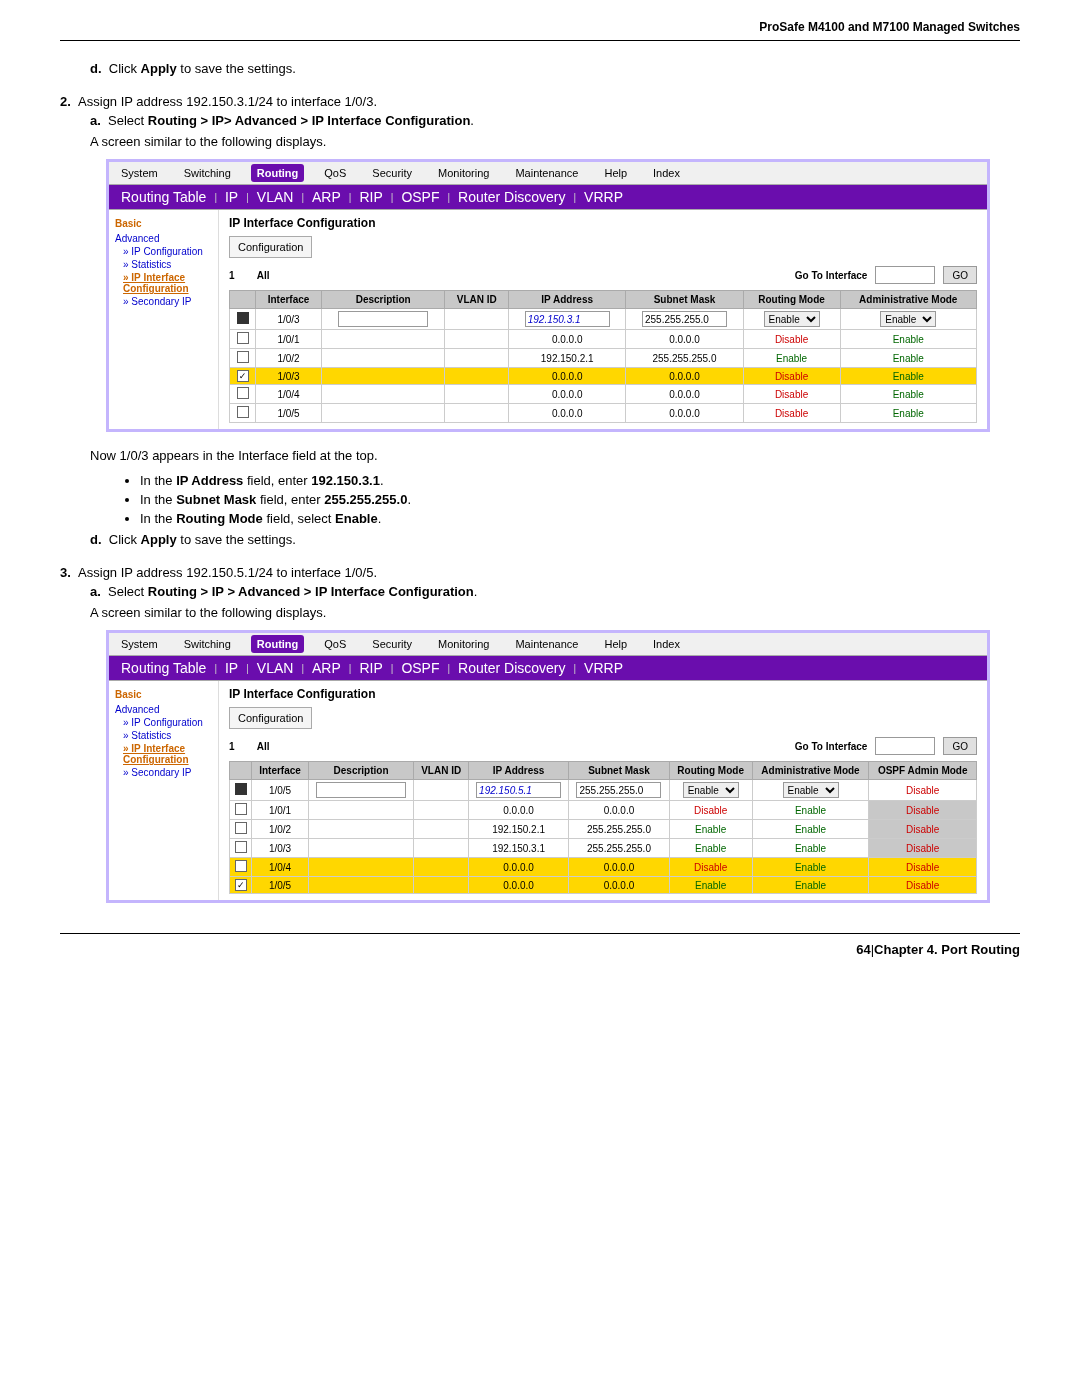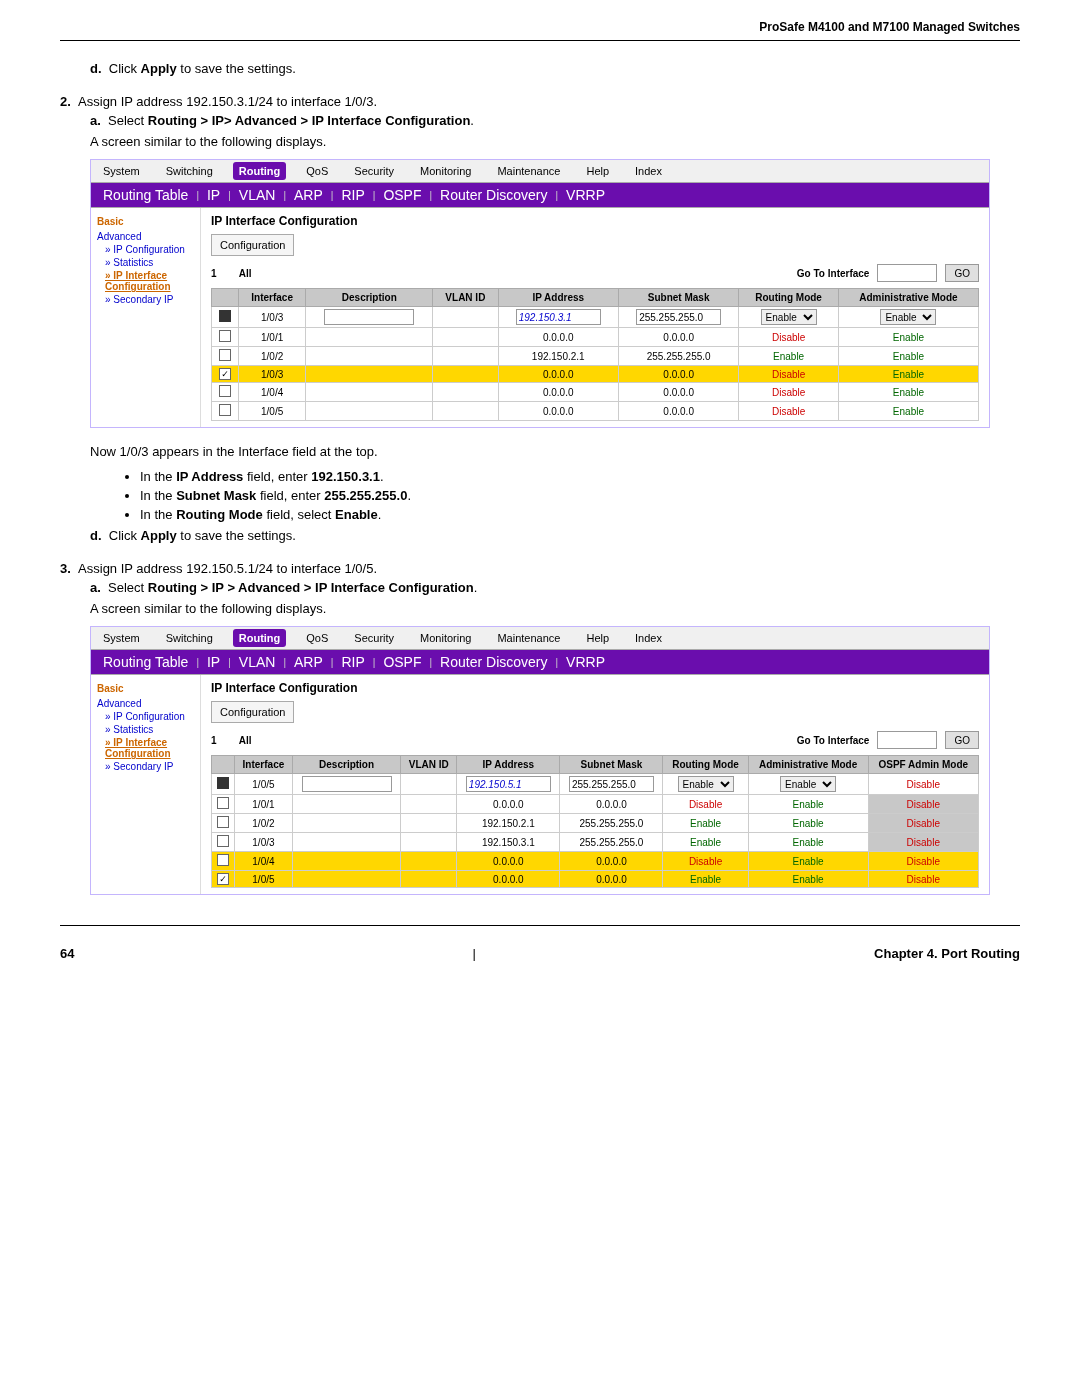--- a/index.html
+++ b/index.html
@@ -41,22 +41,22 @@
     .bullet-list {
       margin: 6px 0 6px 80px;
       list-style: disc;
     }
     .bullet-list li {
       margin-bottom: 4px;
     }
 
     
     .ui-frame {
-      border: 1px solid #c4b5fd;
-      margin: 10px 30px 16px 30px;
+      border: 3px solid #c4b5fd;
+      margin: 10px 30px 16px 46px;
       font-size: 11px;
       background: #fff;
     }
 
     
     .top-nav {
       background: #f0f0f0;
       display: flex;
       align-items: center;
       padding: 2px 6px;
@@ -241,23 +241,23 @@
       background: #333;
       display: inline-block;
     }
     .disable-text { color: #cc0000; }
     .enable-text { color: #006600; }
 
     
     .chapter-footer {
       border-top: 1px solid #000;
       margin-top: 30px;
-      padding-top: 20px;
+      padding-top: 8px;
       display: flex;
-      justify-content: space-between;
+      justify-content: flex-end;
       font-size: 13px;
     }
     .ospf-col {
       background: #c8c8c8;
     }
   </style>
 </head>
 <body>
 
 <div class="page-header">

